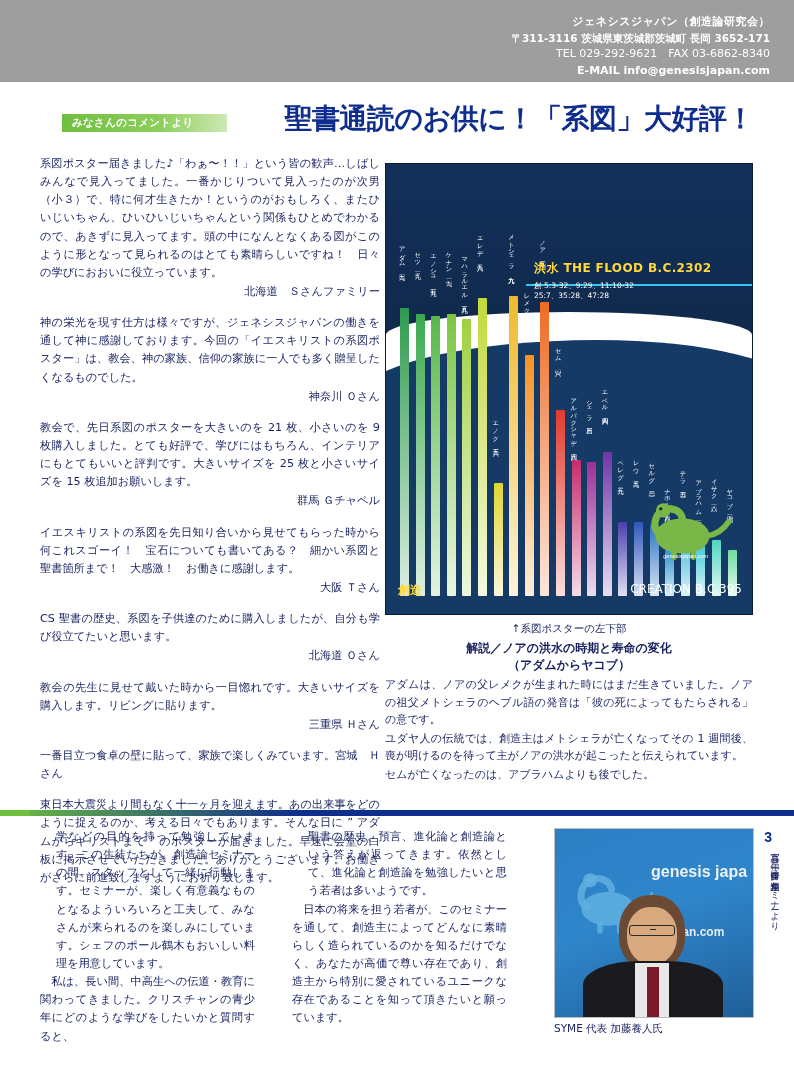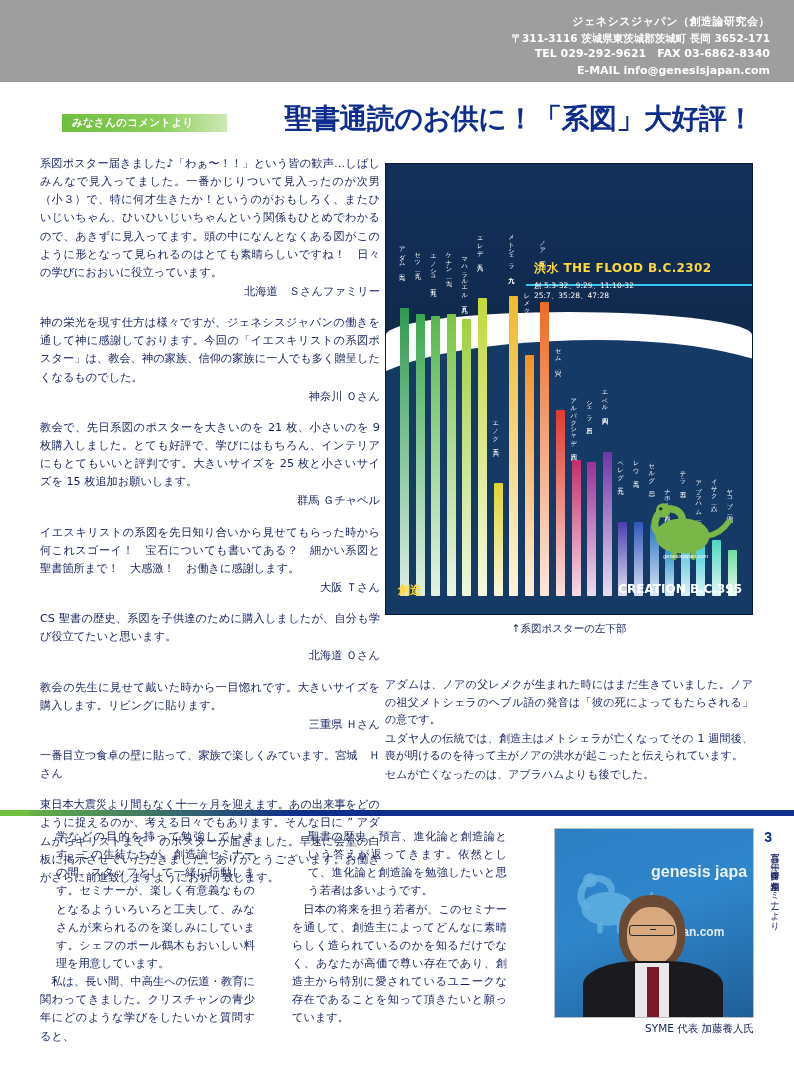--- a/index.html
+++ b/index.html
@@ -19,21 +19,21 @@
     position:absolute; left:0; top:0; width:794px; height:82px;
     background:#9e9e9e;
   }
   .header-inner {
     position:absolute; right:24px; top:14px;
     text-align:right; color:#ffffff;
     line-height:1.5;
   }
   .header-org { font-size:11px; font-weight:bold; letter-spacing:.5px; }
   .header-addr { font-size:10.5px; font-weight:bold; }
-  .header-tel { font-size:11px; font-weight:bold; }
+  .header-tel { font-size:11px; font-weight:normal; }
   .header-mail { font-size:11px; font-weight:bold; }
 
   
   .ribbon {
     position:absolute; left:62px; top:114px; width:165px; height:18px;
     background:linear-gradient(90deg,#6fbf3f 0%, #8dcf5c 60%, #cfe8b5 100%);
   }
   .ribbon span {
     display:block; color:#ffffff; font-size:10.5px; font-weight:bold;
     padding:2px 0 0 10px; letter-spacing:.3px;
@@ -91,21 +91,21 @@
   .flood-ref {
     position:absolute; left:148px; top:117px;
     color:#ffffff; font-size:7.5px; line-height:1.35;
   }
   .creation-label {
     position:absolute; left:12px; top:418px;
     color:#ffd83b; font-weight:bold; font-size:12px;
   }
   .creation-right {
     position:absolute; right:10px; top:418px;
-    color:#ffffff; font-weight:bold; font-size:12px;
+    color:#ffffff; font-weight:normal; font-size:12px;
   }
   .dino {
     position:absolute; right:20px; bottom:52px; width:96px; height:68px;
   }
   .bars { position:absolute; left:0; top:0; width:100%; height:100%; }
   .bar { position:absolute; width:9px; border-radius:1px; }
   .barlabel {
     position:absolute;
     font-size:6.2px; color:#ffffff;
     writing-mode:vertical-rl; text-orientation:upright;
@@ -191,21 +191,21 @@
   .photo .shirt {
     position:absolute; left:80px; top:134px; width:34px; height:58px;
     background:#e8e8ea;
   }
   .photo .tie {
     position:absolute; left:92px; top:138px; width:12px; height:54px;
     background:#7a1b2b;
   }
   .photo-caption {
     position:absolute; right:40px; top:1022px; width:200px;
-    text-align:right; font-size:10.5px; color:#17215e;
+    text-align:left; font-size:10.5px; color:#17215e;
   }
   .photo-side {
     position:absolute; right:14px; top:846px;
     font-size:9px; color:#17215e; line-height:1.3;
     writing-mode:vertical-rl;
     height:170px;
   }
 
   .pagenum {
     position:absolute; right:22px; bottom:14px;
@@ -326,20 +326,24 @@
       <circle cx="34" cy="20" r="9" fill="#7ab648"></circle>
       <circle cx="31" cy="18" r="2" fill="#123"></circle>
       <path d="M88 52 C104 50 112 40 116 34" stroke="#7ab648" stroke-width="7" fill="none" stroke-linecap="round"></path>
       <rect x="44" y="68" width="7" height="14" rx="3" fill="#7ab648"></rect>
       <rect x="68" y="68" width="7" height="14" rx="3" fill="#7ab648"></rect>
       <text x="34" y="80" font-size="7" fill="#ffffff" font-family="Liberation Sans, sans-serif">genesisjapan.com</text>
     </svg>
   </div>
 
   <div class="poster-caption">↑系図ポスターの左下部</div>
+  <div class="explain-title">
+      <div>解説／ノアの洪水の時期と寿命の変化</div>
+      <div>（アダムからヤコブ）</div>
+    </div>
   <div class="explain-body">
     <p>アダムは、ノアの父レメクが生まれた時にはまだ生きていました。ノアの祖父メトシェラのヘブル語の発音は「彼の死によってもたらされる」の意です。</p>
     <p>ユダヤ人の伝統では、創造主はメトシェラが亡くなってその 1 週間後、喪が明けるのを待って主がノアの洪水が起こったと伝えられています。</p>
     <p>セムが亡くなったのは、アブラハムよりも後でした。</p>
   </div>
 
   <div class="divider">
     <div class="green"></div>
   </div>
 

